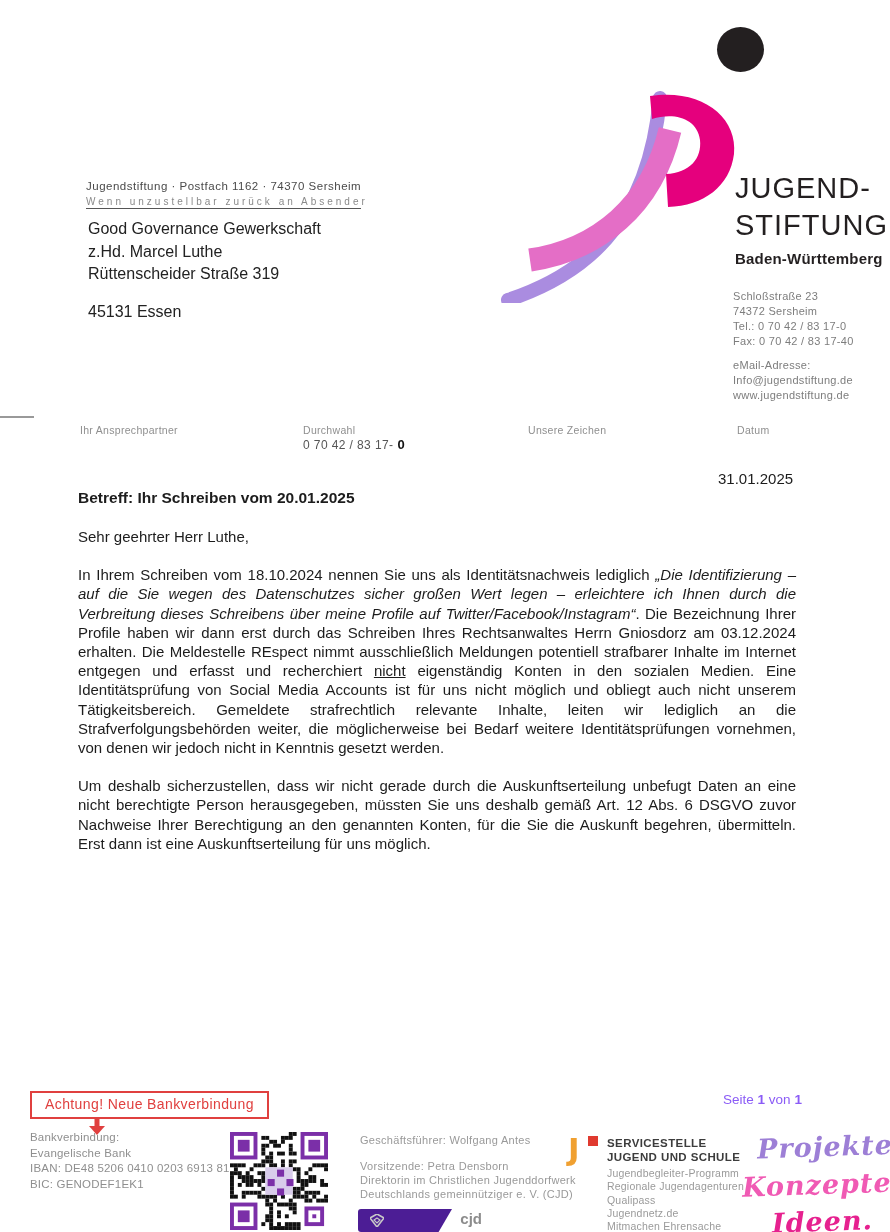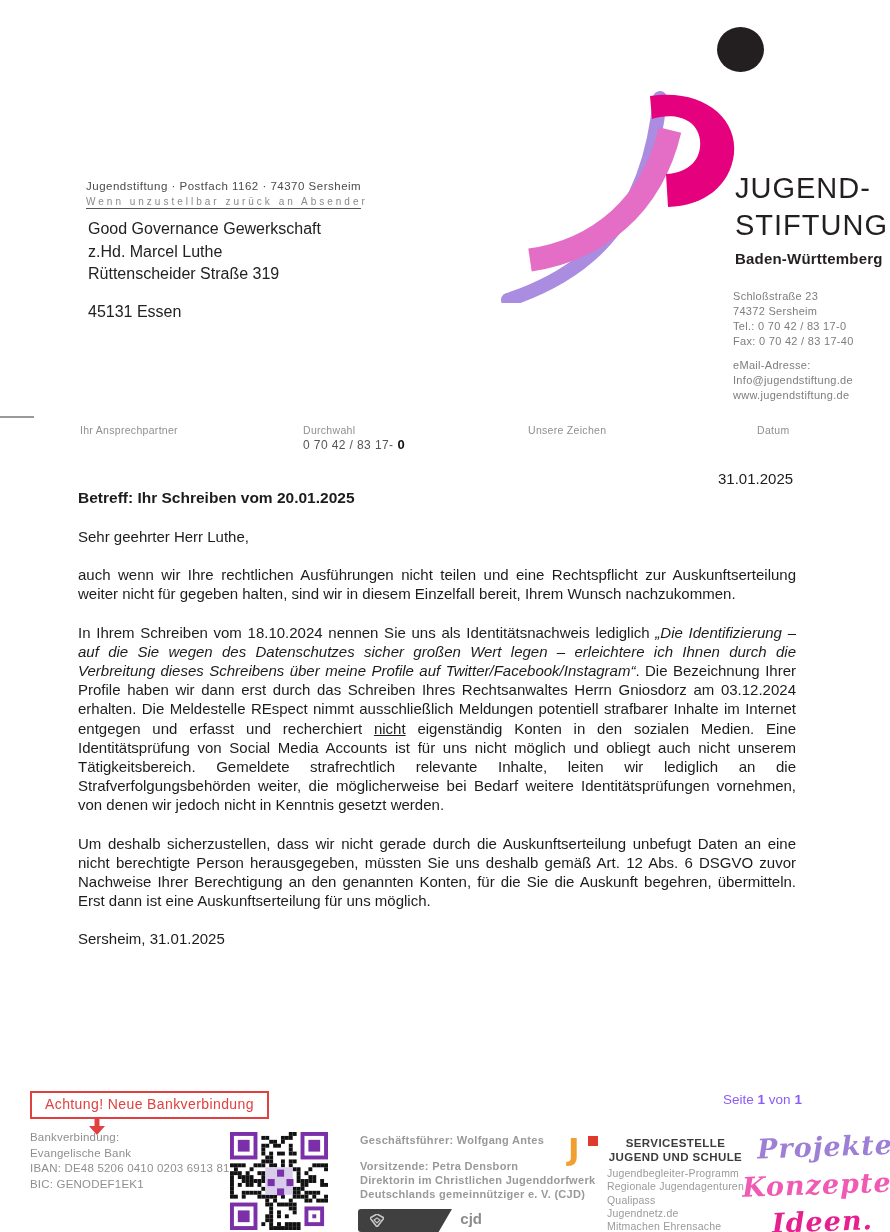--- a/index.html
+++ b/index.html
@@ -47,35 +47,35 @@
   
   .alert-box { left:30px; top:1091px; border:2px solid #e0403f; color:#e0403f;
                font-size:14px; letter-spacing:.4px; padding:3px 13px 5px; }
   .alert-arrow { left:88px; top:1118px; }
   .page-info { left:723px; top:1092px; font-size:13.5px; color:#8b5cf6; }
   .page-info b { font-weight:bold; }
 
   .bank-block { left:30px; top:1130px; font-size:11.5px; line-height:15.5px; color:#8f8f8f; letter-spacing:.2px; }
   .qr { left:230px; top:1132px; width:98px; height:98px; }
 
-  .mgmt-block { left:360px; top:1133px; font-size:11px; line-height:14px; color:#999; letter-spacing:.3px;font-weight:bold; }
+  .mgmt-block { left:360px; top:1133px; font-size:11px; line-height:14px; color:#999; letter-spacing:.3px; }
   .mgmt-block .gap { margin-top:12px; }
 
-  .cjd-bar { left:358px; top:1209px; width:132px; height:23px; background:#404040; border-radius:3px; }
+  .cjd-bar { left:358px; top:1209px; width:132px; height:23px; background:#4c1d95; border-radius:3px; }
   .cjd-diamond { position:absolute; left:12px; top:5px; width:14px; height:13px; }
   .cjd-notch { position:absolute; right:0; top:0; width:52px; height:24px; background:#fff;
                clip-path:polygon(14px 0, 100% 0, 100% 100%, 0 100%); }
   .cjd-label { position:absolute; right:8px; top:1px; color:#8c8c8c; font-weight:bold; font-size:15px; }
 
   .svc-logo { left:568px; top:1134px; width:34px; height:32px; }
   .svc-j { position:absolute; left:0; top:0; font-size:31px; font-weight:bold; color:#f0a030;
            font-family:"DejaVu Sans", sans-serif; line-height:30px; }
   .svc-sq { position:absolute; left:20px; top:2px; width:10px; height:10px; background:#e03a2f; }
   .svc-text { left:607px; top:1136px; }
-  .svc-title { font-size:11.5px; font-weight:bold; color:#3c3c3c; letter-spacing:.4px; line-height:14px;text-align:center; }
+  .svc-title { font-size:11.5px; font-weight:bold; color:#3c3c3c; letter-spacing:.4px; line-height:14px; }
   .svc-items { margin-top:3px; font-size:10.5px; line-height:13.3px; color:#9a9a9a; letter-spacing:.2px; }
 
   .handwriting { font-weight:bold; font-style:italic; font-size:27px; letter-spacing:1px;
                  transform:rotate(-2deg); font-family:"DejaVu Serif", serif; }
   .hw-1 { left:757px; top:1131px; color:#9d7fd6; }
   .hw-2 { left:742px; top:1169px; color:#f05ab4; }
   .hw-3 { left:772px; top:1206px; color:#e6218f; }
 </style>
 </head>
 <body>
@@ -112,34 +112,32 @@
   <div>z.Hd. Marcel Luthe</div>
   <div>Rüttenscheider Straße 319</div>
   <div class="recipient-city">45131 Essen</div>
 </div>
 
 <div class="abs fold-mark"></div>
 
 <div class="abs ref-label" style="left:80px">Ihr Ansprechpartner</div>
 <div class="abs ref-label" style="left:303px">Durchwahl</div>
 <div class="abs ref-label" style="left:528px">Unsere Zeichen</div>
-<div class="abs ref-label" style="left:757px">Datum</div>
+<div class="abs ref-label" style="left:737px">Datum</div>
 <div class="abs durchwahl-value"><span>0 70 42 / 83 17-</span><b> 0</b></div>
 
 <div class="abs letter-date">31.01.2025</div>
 <div class="abs subject">Betreff: Ihr Schreiben vom 20.01.2025</div>
 
 <div class="abs letter-flow">
   <div>Sehr geehrter Herr Luthe,</div>
   <div>
-      <p class="para"><span>auch wenn wir Ihre rechtlichen Ausführungen nicht teilen und eine Rechtspflicht zur Auskunftserteilung weiter nicht für gegeben halten, sind wir in diesem Einzelfall bereit, Ihrem Wunsch nachzukommen.</span></p>
       <p class="para"><span>In Ihrem Schreiben vom 18.10.2024 nennen Sie uns als Identitätsnachweis lediglich </span><span class="italic">„Die Identifizierung – auf die Sie wegen des Datenschutzes sicher großen Wert legen – erleichtere ich Ihnen durch die Verbreitung dieses Schreibens über meine Profile auf Twitter/Facebook/Instagram“</span><span>. Die Bezeichnung Ihrer Profile haben wir dann erst durch das Schreiben Ihres Rechtsanwaltes Herrn Gniosdorz am 03.12.2024 erhalten. Die Meldestelle REspect nimmt ausschließlich Meldungen potentiell strafbarer Inhalte im Internet entgegen und erfasst und recherchiert </span><span class="underline">nicht</span><span> eigenständig Konten in den sozialen Medien. Eine Identitätsprüfung von Social Media Accounts ist für uns nicht möglich und obliegt auch nicht unserem Tätigkeitsbereich. Gemeldete strafrechtlich relevante Inhalte, leiten wir lediglich an die Strafverfolgungsbehörden weiter, die möglicherweise bei Bedarf weitere Identitätsprüfungen vornehmen, von denen wir jedoch nicht in Kenntnis gesetzt werden.</span></p>
       <p class="para"><span>Um deshalb sicherzustellen, dass wir nicht gerade durch die Auskunftserteilung unbefugt Daten an eine nicht berechtigte Person herausgegeben, müssten Sie uns deshalb gemäß Art. 12 Abs. 6 DSGVO zuvor Nachweise Ihrer Berechtigung an den genannten Konten, für die Sie die Auskunft begehren, übermitteln. Erst dann ist eine Auskunftserteilung für uns möglich.</span></p>
     </div>
-  <div class="place-date">Sersheim, 31.01.2025</div>
 </div>
 
 <div class="abs alert-box">Achtung! Neue Bankverbindung</div>
 <svg class="abs alert-arrow" width="18" height="18" viewBox="0 0 18 18" aria-hidden="true">
   <rect x="6.5" y="0" width="5" height="8" fill="#e0403f"></rect>
   <polygon points="1,8 17,8 9,17" fill="#e0403f"></polygon>
 </svg>
 
 <div class="abs page-info">
   <span>Seite</span>

